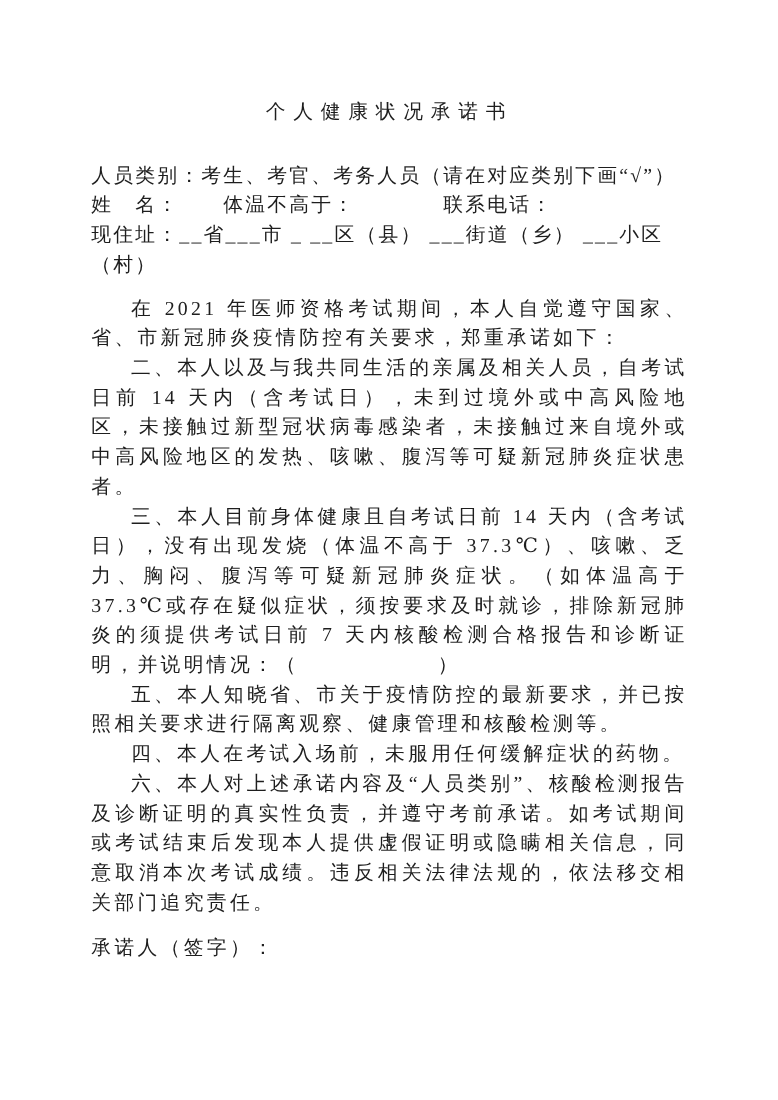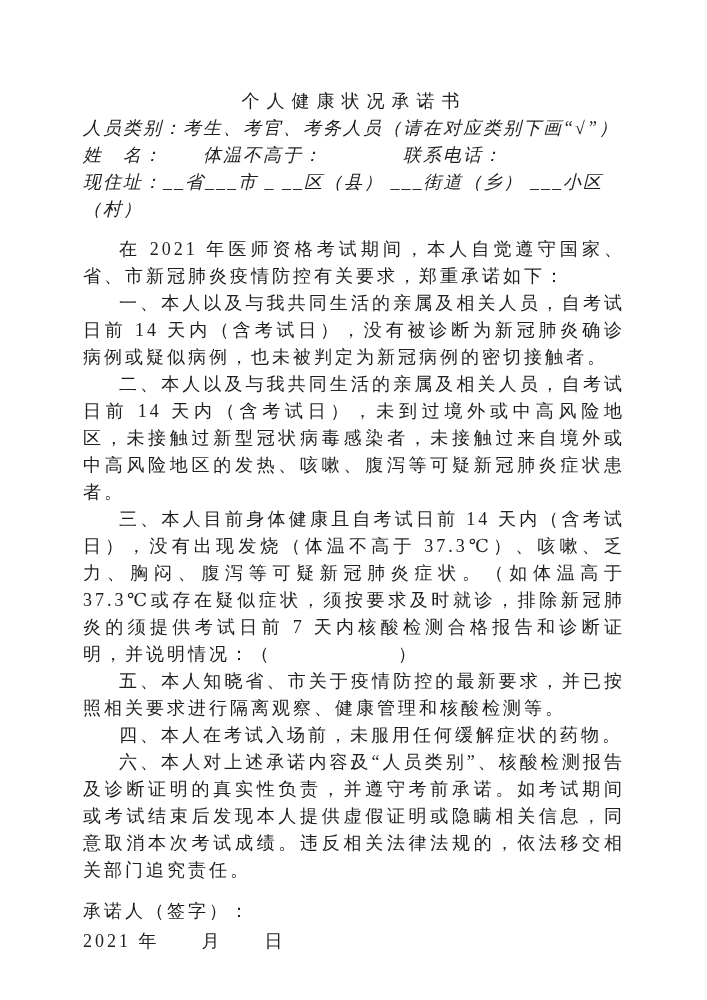--- a/index.html
+++ b/index.html
@@ -25,21 +25,21 @@
   .doc-title {
     margin: 0;
     font-size: 18px;
     font-weight: normal;
     text-align: center;
     letter-spacing: 7px;
     line-height: 27px;
     white-space: pre-wrap;
   }
   .header-block {
-    font-style: italic;
+    margin-top: 31px;
   }
   .header-line {
     margin: 0;
     font-size: 18px;
     line-height: 27px;
     letter-spacing: 2px;
     white-space: pre-wrap;
   }
   .body-block {
     margin-top: 13px;
@@ -84,28 +84,26 @@
   <h1 class="doc-title">个人健康状况承诺书</h1>
 
   <div class="header-block">
     <p class="header-line">人员类别：考生、考官、考务人员（请在对应类别下画“√”）</p>
     <p class="header-line">姓　名：　　体温不高于：　　　　联系电话：</p>
     <p class="header-line">现住址：__省___市 _ __区（县） ___街道（乡） ___小区（村）</p>
   </div>
 
   <div class="body-block">
     <p class="para">在 2021 年医师资格考试期间，本人自觉遵守国家、省、市新冠肺炎疫情防控有关要求，郑重承诺如下：</p>
-    <p class="para">一、本人以及与我共同生活的亲属及相关人员，自考试日前 14 天内（含考试日），没有被诊断为新冠肺炎确诊病例或疑似病例，也未被判定为新冠病例的密切接触者。</p>
     <p class="para">二、本人以及与我共同生活的亲属及相关人员，自考试日前 14 天内（含考试日），未到过境外或中高风险地区，未接触过新型冠状病毒感染者，未接触过来自境外或中高风险地区的发热、咳嗽、腹泻等可疑新冠肺炎症状患者。</p>
     <p class="para">三、本人目前身体健康且自考试日前 14 天内（含考试日），没有出现发烧（体温不高于 37.3℃）、咳嗽、乏力、胸闷、腹泻等可疑新冠肺炎症状。（如体温高于 37.3℃或存在疑似症状，须按要求及时就诊，排除新冠肺炎的须提供考试日前 7 天内核酸检测合格报告和诊断证明，并说明情况：（　　　　　　）</p>
     <p class="para">五、本人知晓省、市关于疫情防控的最新要求，并已按照相关要求进行隔离观察、健康管理和核酸检测等。</p>
     <p class="para">四、本人在考试入场前，未服用任何缓解症状的药物。</p>
     <p class="para">六、本人对上述承诺内容及“人员类别”、核酸检测报告及诊断证明的真实性负责，并遵守考前承诺。如考试期间或考试结束后发现本人提供虚假证明或隐瞒相关信息，同意取消本次考试成绩。违反相关法律法规的，依法移交相关部门追究责任。</p>
   </div>
 
   <div class="signature-block">
     <p>承诺人（签字）：</p>
-    <p>2021 年　　月　　日</p>
   </div>
 
   <div class="page-footer">1</div>
 
 </div>
 
 </body></html>

